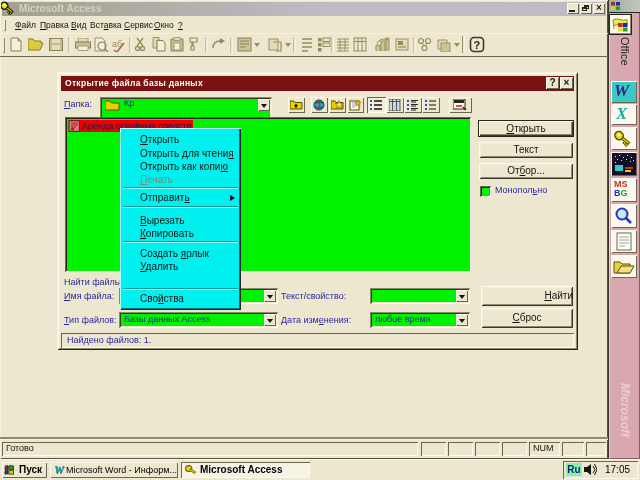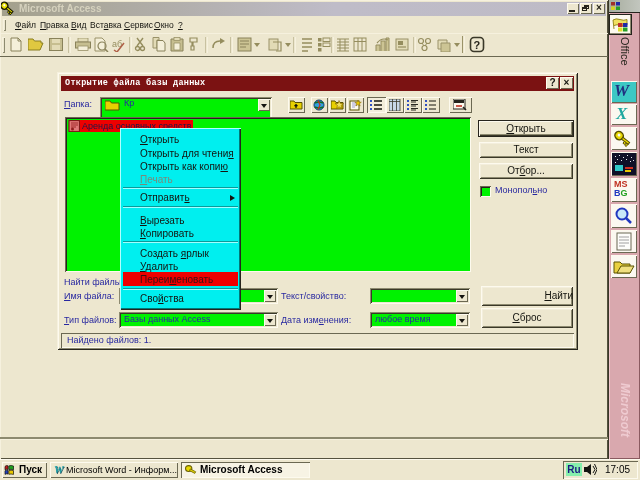--- a/index.html
+++ b/index.html
@@ -156,20 +156,34 @@
     <div class="abs" style="left:454px;top:10px;width:0;height:0;border:3px solid transparent;border-top:4px solid #958D5E;"></div>
     <div class="abs" style="left:462px;top:3px;width:3px;height:17px;box-shadow:inset 1px 0 0 #9A9268, inset -1px 0 0 #F6F1DE;"></div>
     <svg class="abs" style="left:469px;top:3px" width="16" height="17" viewBox="0 0 16 17">
       <rect x="1.5" y="1.5" width="13" height="14" rx="3.5" fill="none" stroke="#3A3828" stroke-width="1.6"></rect>
       <text x="4.5" y="12.5" font-size="11" font-weight="bold" fill="#26241C" font-family="Liberation Sans">?</text>
     </svg>
   </div>
 
   <div class="abs" style="left:0;top:437px;width:608px;height:2px;background:#8D8A70;box-shadow:0 1px 0 #F6F1DE;"></div>
 
+  <div class="abs" style="left:0;top:438px;width:608px;height:21px;">
+    <div class="abs sunk1" style="left:2px;top:4px;width:416px;height:14px;">
+        <span style="position:absolute;left:4px;top:1px;color:#14140F;">Готово</span>
+      </div>
+    <div class="abs sunk1" style="left:421px;top:4px;width:25px;height:14px;"></div>
+    <div class="abs sunk1" style="left:448px;top:4px;width:25px;height:14px;"></div>
+    <div class="abs sunk1" style="left:475px;top:4px;width:25px;height:14px;"></div>
+    <div class="abs sunk1" style="left:502px;top:4px;width:25px;height:14px;"></div>
+    <div class="abs sunk1" style="left:529px;top:4px;width:31px;height:14px;">
+        <span style="position:absolute;left:4px;top:1px;color:#14140F;">NUM</span>
+      </div>
+    <div class="abs sunk1" style="left:562px;top:4px;width:22px;height:14px;"></div>
+    <div class="abs sunk1" style="left:586px;top:4px;width:20px;height:14px;"></div>
+  </div>
 </div>
 
 <div class="abs" id="officebar" style="left:608px;top:0;width:32px;height:459px;background:#D9A8AE;box-shadow:inset 1px 0 0 #3A3828, inset 2px 2px 0 #F0C8CE, inset -1px -1px 0 #8A5A60;">
 
   <div class="abs" style="left:1px;top:0;width:31px;height:13px;background:linear-gradient(90deg,#A6AC9E,#C2C6BE);box-shadow:inset 0 -1px 0 #26241C;">
     <svg class="abs" style="left:2px;top:2px" width="9" height="8" viewBox="0 0 9 8">
       <rect x="0" y="0" width="4" height="3.5" fill="#A03028"></rect>
         <rect x="5" y="0" width="4" height="3.5" fill="#2028A8"></rect>
       <rect x="0" y="4.5" width="4" height="3.5" fill="#D8D020"></rect>
         <rect x="5" y="4.5" width="4" height="3.5" fill="#28A028"></rect>
@@ -286,21 +300,21 @@
       <path d="M1,4 L4,4 L8,1 L8,12 L4,9 L1,9 Z" fill="#141410"></path>
       <path d="M10,3 L12,6.5 L10,10 M11.5,1 L14,6.5 L11.5,12" stroke="#141410" stroke-width="1" fill="none"></path>
     </svg>
     <span class="abs" style="left:42px;top:3px;font-size:10px;">17:05</span>
   </div>
 </div>
 
 <div class="abs" id="dialog" style="left:57px;top:72px;width:521px;height:278px;background:#EDE7CF;box-shadow:inset 1px 1px 0 #F6F1DE, inset -1px -1px 0 #26241C, inset 2px 2px 0 #FDFAEE, inset -2px -2px 0 #8D8A70;">
 
   <div class="abs" style="left:4px;top:4px;width:513px;height:15px;background:#7B1212;">
-    <span class="abs" style="left:4px;top:2px;color:#FFF;font-weight:bold;font-size:8.5px;letter-spacing:0.3px;font-family:Liberation Mono, monospace;">Открытие файла базы данных</span>
+    <span class="abs" style="left:4px;top:2px;color:#FFF;font-weight:bold;font-size:8.5px;letter-spacing:0.3px;">Открытие файла базы данных</span>
     <div class="abs raised1" style="left:485px;top:1px;width:13px;height:12px;text-align:center;font-weight:bold;font-size:10px;line-height:12px;color:#14140F;">?</div>
     <div class="abs raised1" style="left:499px;top:1px;width:13px;height:12px;text-align:center;font-weight:bold;font-size:10px;line-height:12px;color:#14140F;">×</div>
   </div>
 
   <div class="abs navy" style="left:7px;top:27px;"><u>П</u>апка:</div>
   <div class="abs field" style="left:43px;top:25px;width:172px;height:28px;">
     <svg class="abs" style="left:5px;top:3px" width="15" height="11" viewBox="0 0 15 11">
       <path d="M0,10 L0,1 L5,1 L6.5,3 L14,3 L14,10 Z" fill="#E8D000" stroke="#5A5200" stroke-width="1"></path>
     </svg>
     <span class="abs navy" style="left:24px;top:1px;">Кр</span>
@@ -432,18 +446,15 @@
   <div class="abs" style="left:20px;top:46px;color:#7A8A7A;"><u>П</u>ечать</div>
   <div class="abs" style="left:3px;top:59px;width:115px;height:1px;background:#0A9A9A;box-shadow:0 1px 0 #A0FFFF;"></div>
   <div class="abs" style="left:20px;top:64px;">Отправит<u>ь</u></div>
   <div class="abs" style="left:110px;top:67px;width:0;height:0;border:3.5px solid transparent;border-left:5px solid #14140F;"></div>
   <div class="abs" style="left:3px;top:78px;width:115px;height:1px;background:#0A9A9A;box-shadow:0 1px 0 #A0FFFF;"></div>
   <div class="abs" style="left:20px;top:87px;"><u>В</u>ырезать</div>
   <div class="abs" style="left:20px;top:100px;"><u>К</u>опировать</div>
   <div class="abs" style="left:3px;top:113px;width:115px;height:1px;background:#0A9A9A;box-shadow:0 1px 0 #A0FFFF;"></div>
   <div class="abs" style="left:20px;top:120px;">Создать <u>я</u>рлык</div>
   <div class="abs" style="left:20px;top:133px;"><u>У</u>далить</div>
-  <div class="abs" style="left:3px;top:144px;width:115px;height:14px;background:#EE0000;color:#401010;">
-      <span class="abs" style="left:17px;top:2px;">Переи<u>м</u>еновать</span>
-    </div>
   <div class="abs" style="left:3px;top:160px;width:115px;height:1px;background:#0A9A9A;box-shadow:0 1px 0 #A0FFFF;"></div>
   <div class="abs" style="left:20px;top:165px;">Сво<u>й</u>ства</div>
 </div>
 
 </body></html>

